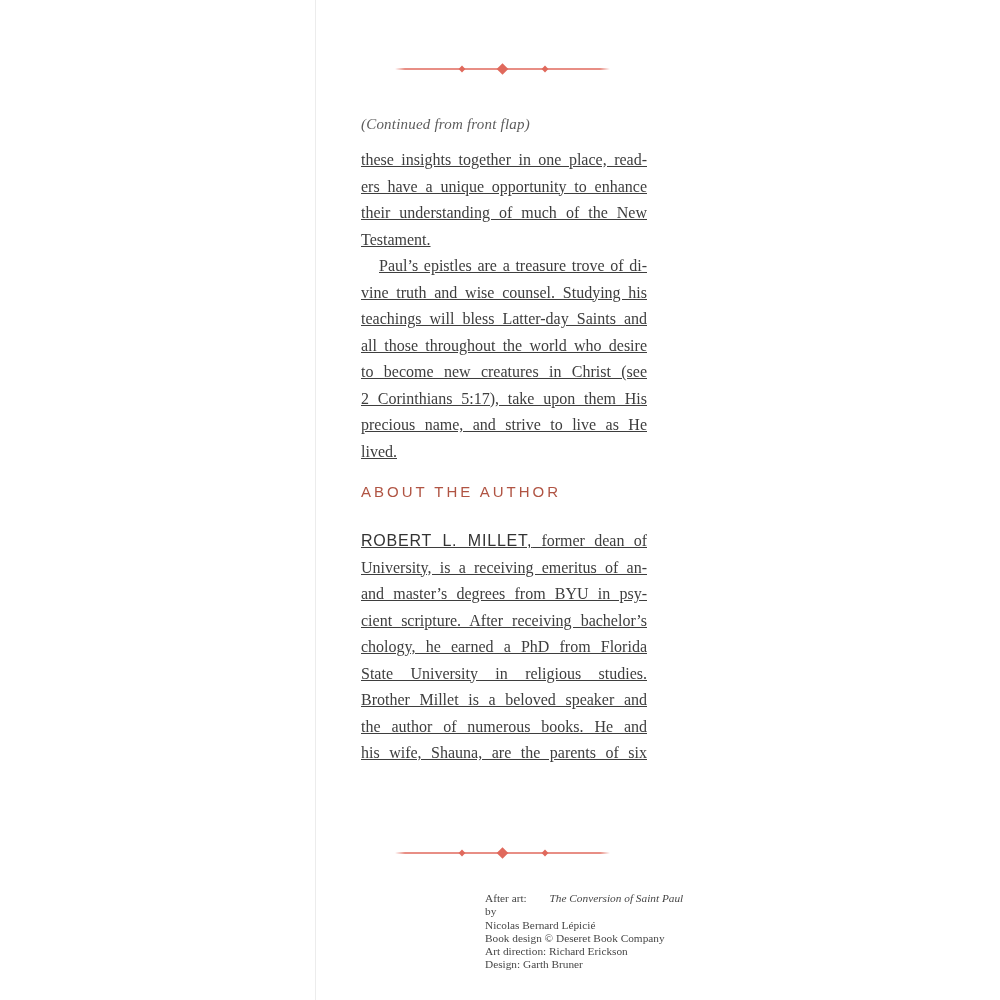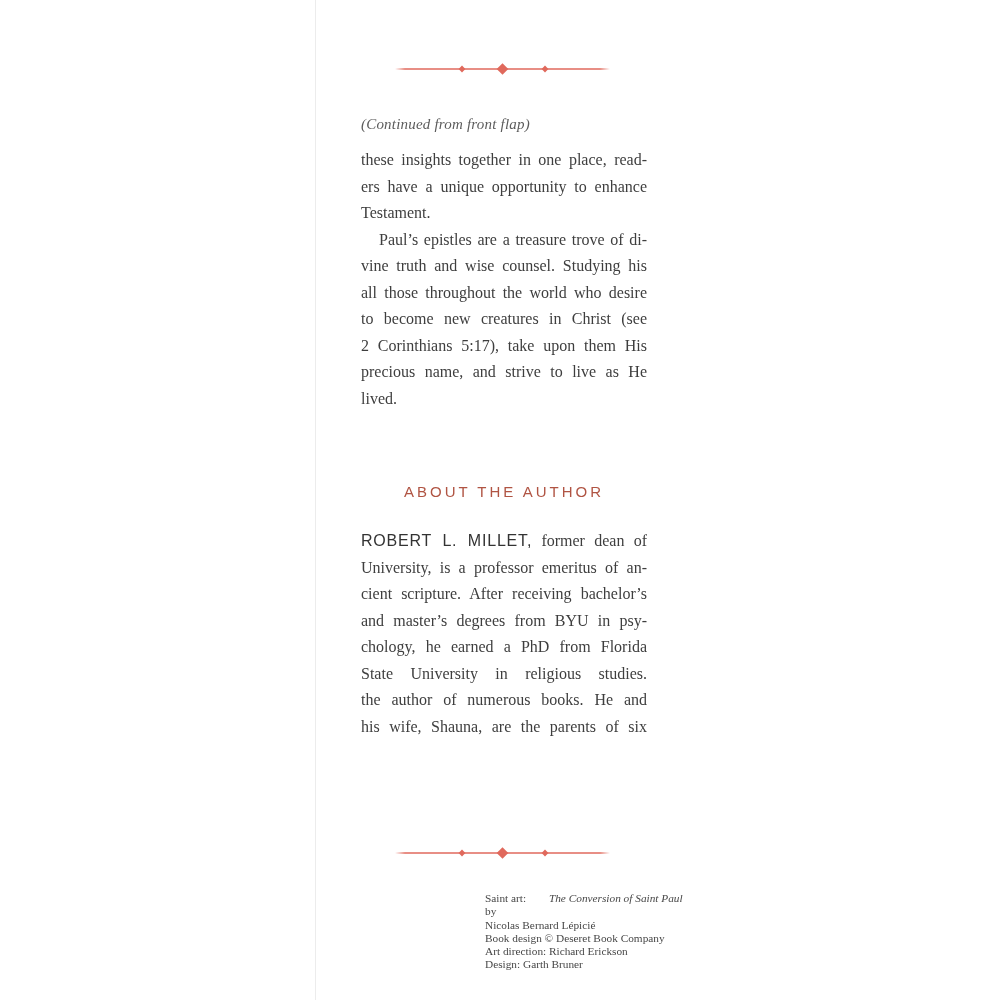--- a/index.html
+++ b/index.html
@@ -50,32 +50,32 @@
   }
   .body-block { top: 147px; }
   .about-block { top: 528px; }
   .line {
     line-height: 26.5px;
     height: 26.5px;
     text-align: justify;
     text-align-last: justify;
     white-space: normal;
     overflow: hidden;
+    text-decoration: underline;
   }
   .line.last {
     text-align: center;
     text-align-last: left;
   }
   .line.indent { text-indent: 18px; }
   .about-heading {
     position: absolute;
     left: 361px;
     top: 483px;
     width: 286px;
-    text-align: center;
     font-family: "Liberation Sans", sans-serif;
     font-size: 15px;
     letter-spacing: 3px;
     color: #b05443;
   }
   .author-name {
     font-family: "Liberation Sans", sans-serif;
     font-size: 16px;
     letter-spacing: 0.8px;
     color: #333333;
@@ -106,53 +106,56 @@
       <path d="M107.5,2.2 L113.3,8 L107.5,13.8 L101.7,8 Z" fill="#e0695c"></path>
       <path d="M150,4.6 L153.4,8 L150,11.4 L146.6,8 Z" fill="#e0695c"></path>
     </svg>
   </div>
 
   <div class="continued-note">(Continued from front flap)</div>
 
   <div class="text-col body-block">
     <div class="line">these insights together in one place, read-</div>
     <div class="line">ers have a unique opportunity to enhance</div>
+    <div class="line">their understanding of much of the New</div>
     <div class="line last">Testament.</div>
     <div class="line indent">Paul’s epistles are a treasure trove of di-</div>
     <div class="line">vine truth and wise counsel. Studying his</div>
+    <div class="line">teachings will bless Latter-day Saints and</div>
     <div class="line">all those throughout the world who desire</div>
     <div class="line">to become new creatures in Christ (see</div>
     <div class="line">2 Corinthians 5:17), take upon them His</div>
     <div class="line">precious name, and strive to live as He</div>
     <div class="line last">lived.</div>
   </div>
 
   <div class="about-heading">ABOUT THE AUTHOR</div>
 
   <div class="text-col about-block">
     <div class="line"><span class="author-name">ROBERT L. MILLET,</span><span> former dean of</span></div>
-    <div class="line">University, is a professor emeritus of an-</div>
+    <div class="line">University, is a receiving emeritus of an-</div>
+    <div class="line">and master’s degrees from BYU in psy-</div>
     <div class="line">cient scripture. After receiving bachelor’s</div>
-    <div class="line">and master’s degrees from BYU in psy-</div>
     <div class="line">chology, he earned a PhD from Florida</div>
     <div class="line">State University in religious studies.</div>
+    <div class="line">Brother Millet is a beloved speaker and</div>
     <div class="line">the author of numerous books. He and</div>
     <div class="line">his wife, Shauna, are the parents of six</div>
   </div>
 
   <div class="ornament ornament-bottom">
     <svg width="215" height="16" viewBox="0 0 215 16">
       <polygon points="0,8 10,7.35 205,7.35 215,8 205,8.65 10,8.65" fill="#e0695c"></polygon>
       <path d="M67,4.6 L70.4,8 L67,11.4 L63.6,8 Z" fill="#e0695c"></path>
       <path d="M107.5,2.2 L113.3,8 L107.5,13.8 L101.7,8 Z" fill="#e0695c"></path>
       <path d="M150,4.6 L153.4,8 L150,11.4 L146.6,8 Z" fill="#e0695c"></path>
     </svg>
   </div>
 
   <div class="credits">
-    <div class="cr-line"><span>Saint art: </span><span class="italic">The Conversion of Saint Paul</span><span> by</span></div>
+    <div class="cr-line"><span>After art: </span><span class="italic">The Conversion of Saint Paul</span><span> by</span></div>
     <div class="cr-line">Nicolas Bernard Lépicié</div>
     <div class="cr-line">Book design © Deseret Book Company</div>
     <div class="cr-line">Art direction: Richard Erickson</div>
     <div class="cr-line">Design: Garth Bruner</div>
   </div>
 
 </div>
 
 </body></html>

